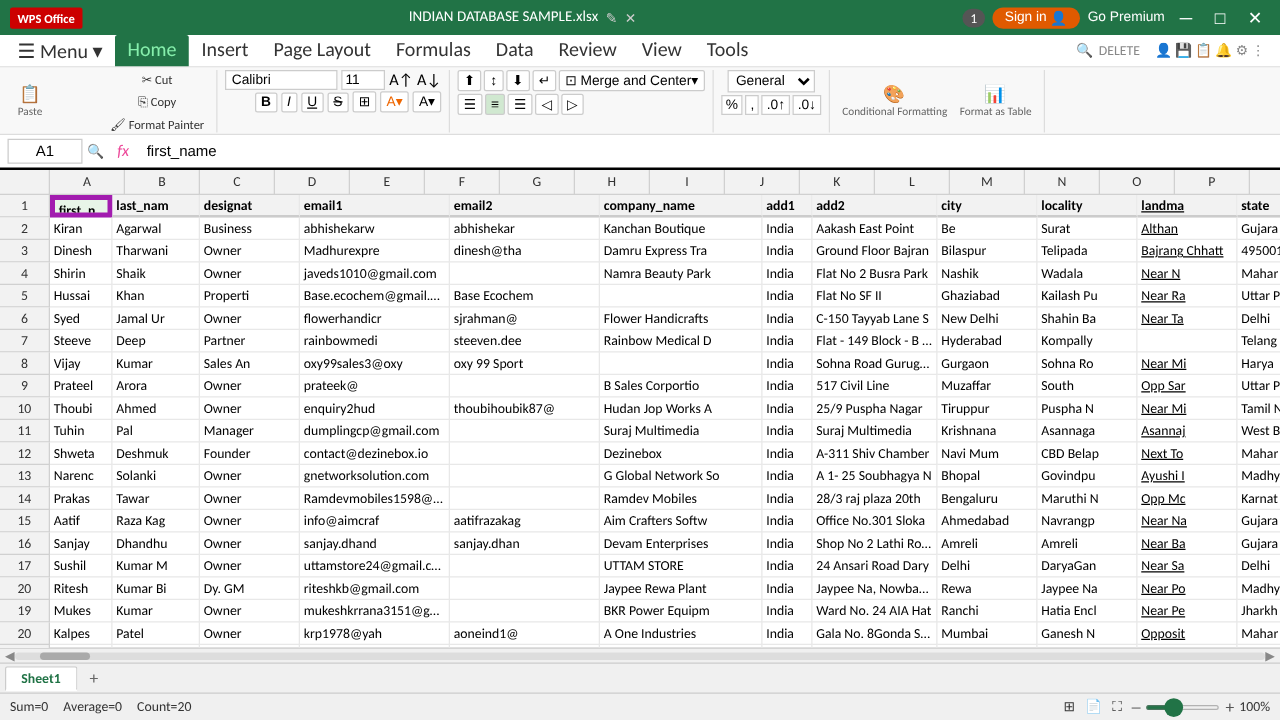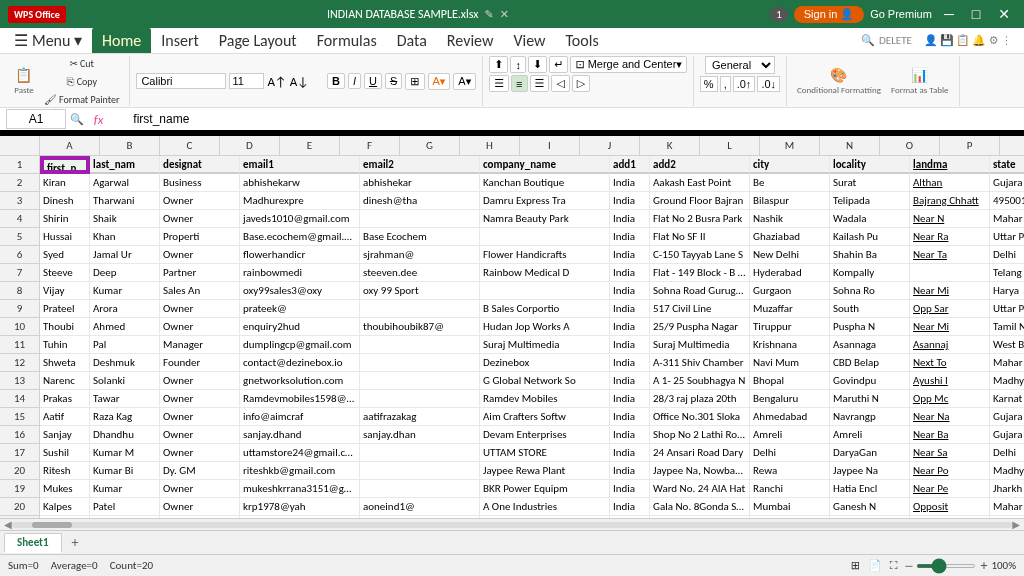--- a/index.html
+++ b/index.html
@@ -11,43 +11,43 @@
     .wps-logo { background: #cc0000; color: white; font-size: 10px; font-weight: bold; padding: 2px 6px; border-radius: 2px; }
     .title-center { flex: 1; text-align: center; color: white; font-size: 12px; display: flex; align-items: center; justify-content: center; gap: 6px; }
     .title-right { display: flex; align-items: center; gap: 6px; }
     .sign-in-btn { background: #e05a00; color: white; font-size: 11px; padding: 2px 10px; border-radius: 10px; border: none; cursor: pointer; display: flex; align-items: center; gap: 3px; }
     .go-premium-btn { background: transparent; color: white; font-size: 11px; border: none; cursor: pointer; }
     .win-btn { color: white; font-size: 14px; background: none; border: none; cursor: pointer; padding: 0 6px; }
 
     
     .ribbon-tabs { display: flex; align-items: center; background: #fff; border-bottom: 1px solid #ddd; height: 26px; padding: 0 4px; }
     .ribbon-tab { padding: 3px 10px; font-size: 16px; color: #333; cursor: pointer; border-radius: 2px 2px 0 0; }
-    .ribbon-tab.active { background: #217346; color: #fef9c3; }
+    .ribbon-tab.active { background: #217346; color: #86efac; }
 
     
     .toolbar { display: flex; align-items: center; background: #f8f8f8; border-bottom: 1px solid #ddd; padding: 2px 4px; min-height: 56px; flex-wrap: wrap; }
     .toolbar-group { display: flex; align-items: center; border-right: 1px solid #ddd; padding: 0 6px; gap: 2px; height: 50px; }
     .toolbar-group:last-child { border-right: none; }
     .tb-btn { display: flex; flex-direction: column; align-items: center; justify-content: center; padding: 2px 4px; cursor: pointer; border-radius: 2px; font-size: 10px; color: #333; min-width: 28px; }
     .tb-icon { font-size: 14px; color: #555; }
     .tb-label { font-size: 9px; color: #666; }
     .font-selector { border: 1px solid #ccc; padding: 1px 4px; font-size: 11px; width: 90px; background: white; }
     .size-selector { border: 1px solid #ccc; padding: 1px 2px; font-size: 11px; width: 35px; background: white; }
     .bold-btn { font-weight: bold; font-size: 13px; }
     .italic-btn { font-style: italic; font-size: 13px; }
     .underline-btn { text-decoration: underline; font-size: 13px; }
     .small-btn { border: 1px solid #ccc; background: white; padding: 1px 4px; font-size: 11px; cursor: pointer; border-radius: 2px; }
     .general-select { border: 1px solid #ccc; padding: 1px 2px; font-size: 11px; width: 70px; background: white; }
     .percent-btn { font-size: 11px; padding: 1px 3px; background: white; border: 1px solid #ccc; cursor: pointer; }
 
     
-    .formula-bar { display: flex; align-items: center; background: white; border-bottom: 6px solid #000000; height: 28px; padding: 0 6px; gap: 4px; }
+    .formula-bar { display: flex; align-items: center; background: white; border-bottom: 2px solid #000000; height: 28px; padding: 0 6px; gap: 4px; }
     .cell-ref { border: 1px solid #ccc; padding: 2px 6px; font-size: 12px; width: 60px; text-align: center; }
     .formula-fx { color: #ec4899; font-size: 13px; font-style: italic; padding: 0 6px; }
-    .formula-input { flex: 1; border: none; font-size: 12px; outline: none; padding: 2px 4px; margin-left: 16px; }
+    .formula-input { flex: 1; border: none; font-size: 12px; outline: none; padding: 2px 4px; }
 
     
     .spreadsheet-container { display: flex; flex-direction: column; overflow: hidden; background: white; }
     .col-header { min-width: 60px; height: 20px; background: #f2f2f2; border-right: 1px solid #d0d0d0; border-bottom: 1px solid #d0d0d0; text-align: center; line-height: 20px; font-size: 11px; color: #333; font-weight: normal; cursor: pointer; user-select: none; flex-shrink: 0; }
     .corner-cell { width: 40px; min-width: 40px; height: 20px; background: #f2f2f2; border-right: 1px solid #d0d0d0; border-bottom: 1px solid #d0d0d0; flex-shrink: 0; }
     .row-headers { display: flex; flex-direction: column; flex-shrink: 0; }
     .row-header { width: 40px; min-width: 40px; height: 18px; background: #f2f2f2; border-right: 1px solid #d0d0d0; border-bottom: 1px solid #d0d0d0; text-align: center; line-height: 18px; font-size: 11px; color: #333; cursor: pointer; flex-shrink: 0; }
     .data-grid { display: flex; flex-direction: column; overflow: hidden; }
     .data-row { display: flex; height: 18px; }
     .data-cell { min-width: 60px; max-width: 60px; height: 18px; border-right: 1px solid #e8e8e8; border-bottom: 1px solid #e8e8e8; padding: 0 3px; font-size: 11px; overflow: hidden; white-space: nowrap; text-overflow: ellipsis; line-height: 18px; cursor: cell; }
@@ -128,28 +128,28 @@
 
   <div class="toolbar" style="min-height:54px; max-height:54px;">
 
     <div class="toolbar-group">
       <div style="display:flex; flex-direction:column; gap:1px;">
         <div class="tb-btn">
           <span class="tb-icon">📋</span>
           <span class="tb-label">Paste</span>
         </div>
       </div>
-      <div style="display:flex; flex-direction:column; gap:1px;">
+      <div style="display:flex; flex-direction:column; gap:1px;margin-left:44px;">
         <div class="tb-btn" style="font-size:10px;">✂ Cut</div>
         <div class="tb-btn" style="font-size:10px;">⎘ Copy</div>
         <div class="tb-btn" style="font-size:10px;">🖌 Format Painter</div>
       </div>
     </div>
 
-    <div class="toolbar-group" style="flex-direction:row; align-items:center; gap:18px;">
+    <div class="toolbar-group" style="flex-direction:column; align-items:flex-end; gap:1px;">
       <div style="display:flex; align-items:center; gap:3px;">
         <input class="font-selector" value="Calibri" readonly="" style="">
         <input class="size-selector" value="11" readonly="" style="">
         <span style="font-size:13px; cursor:pointer;">A↑</span>
         <span style="font-size:13px; cursor:pointer;">A↓</span>
       </div>
       <div style="display:flex; align-items:center; gap:3px;">
         <button class="small-btn bold-btn">B</button>
         <button class="small-btn italic-btn">I</button>
         <button class="small-btn underline-btn">U</button>

